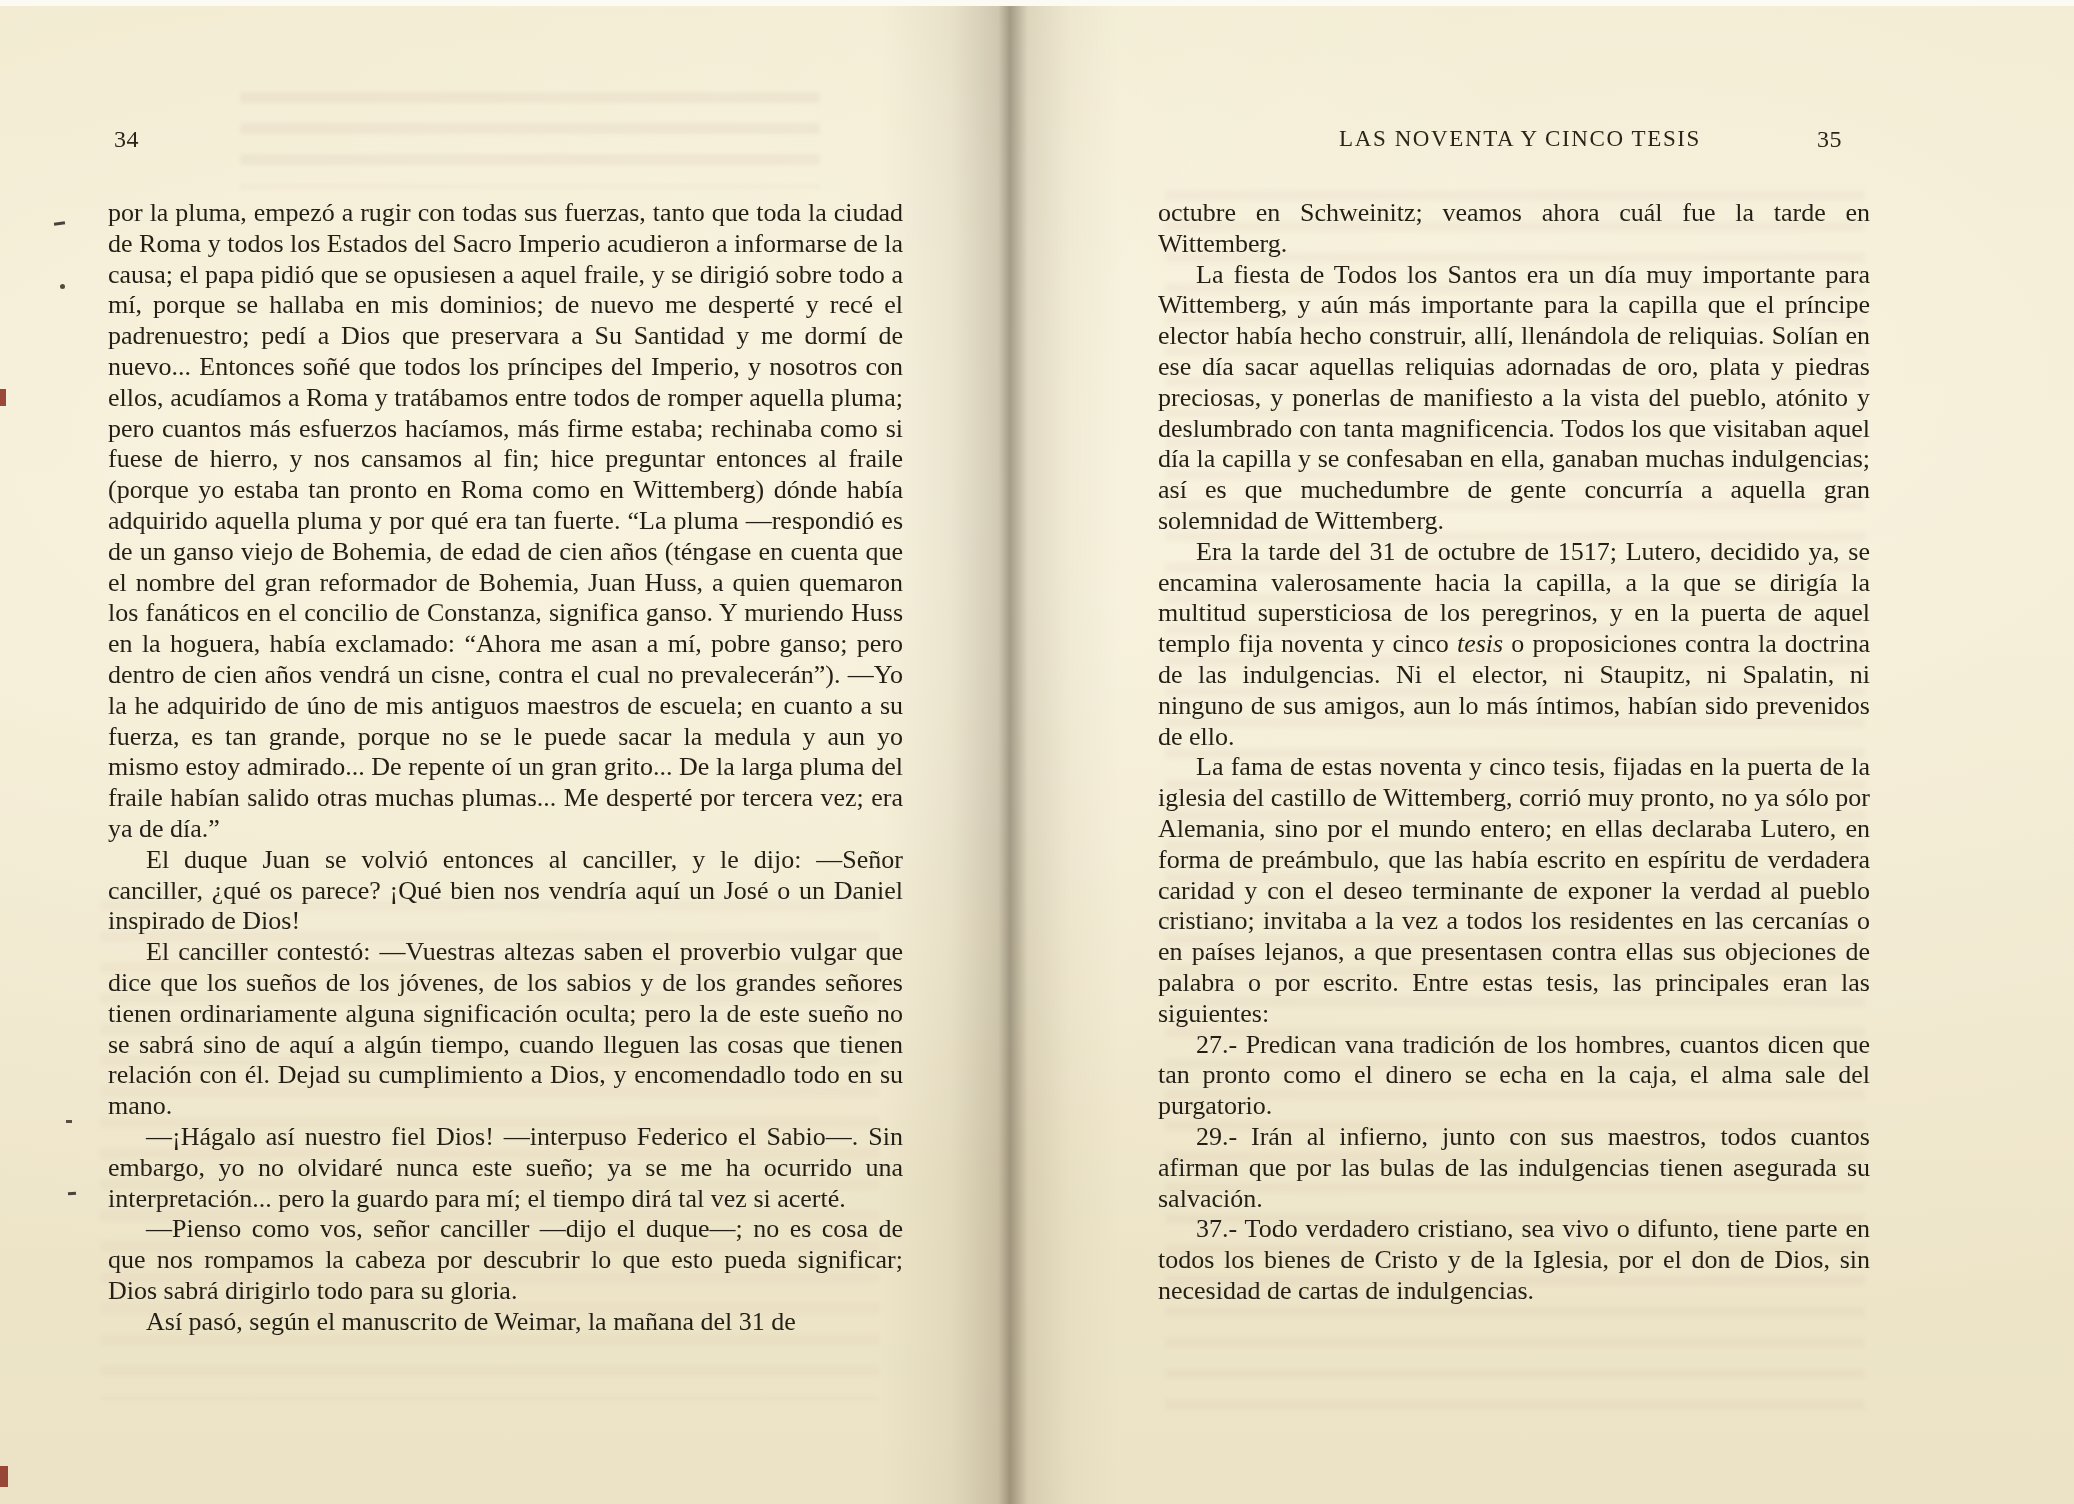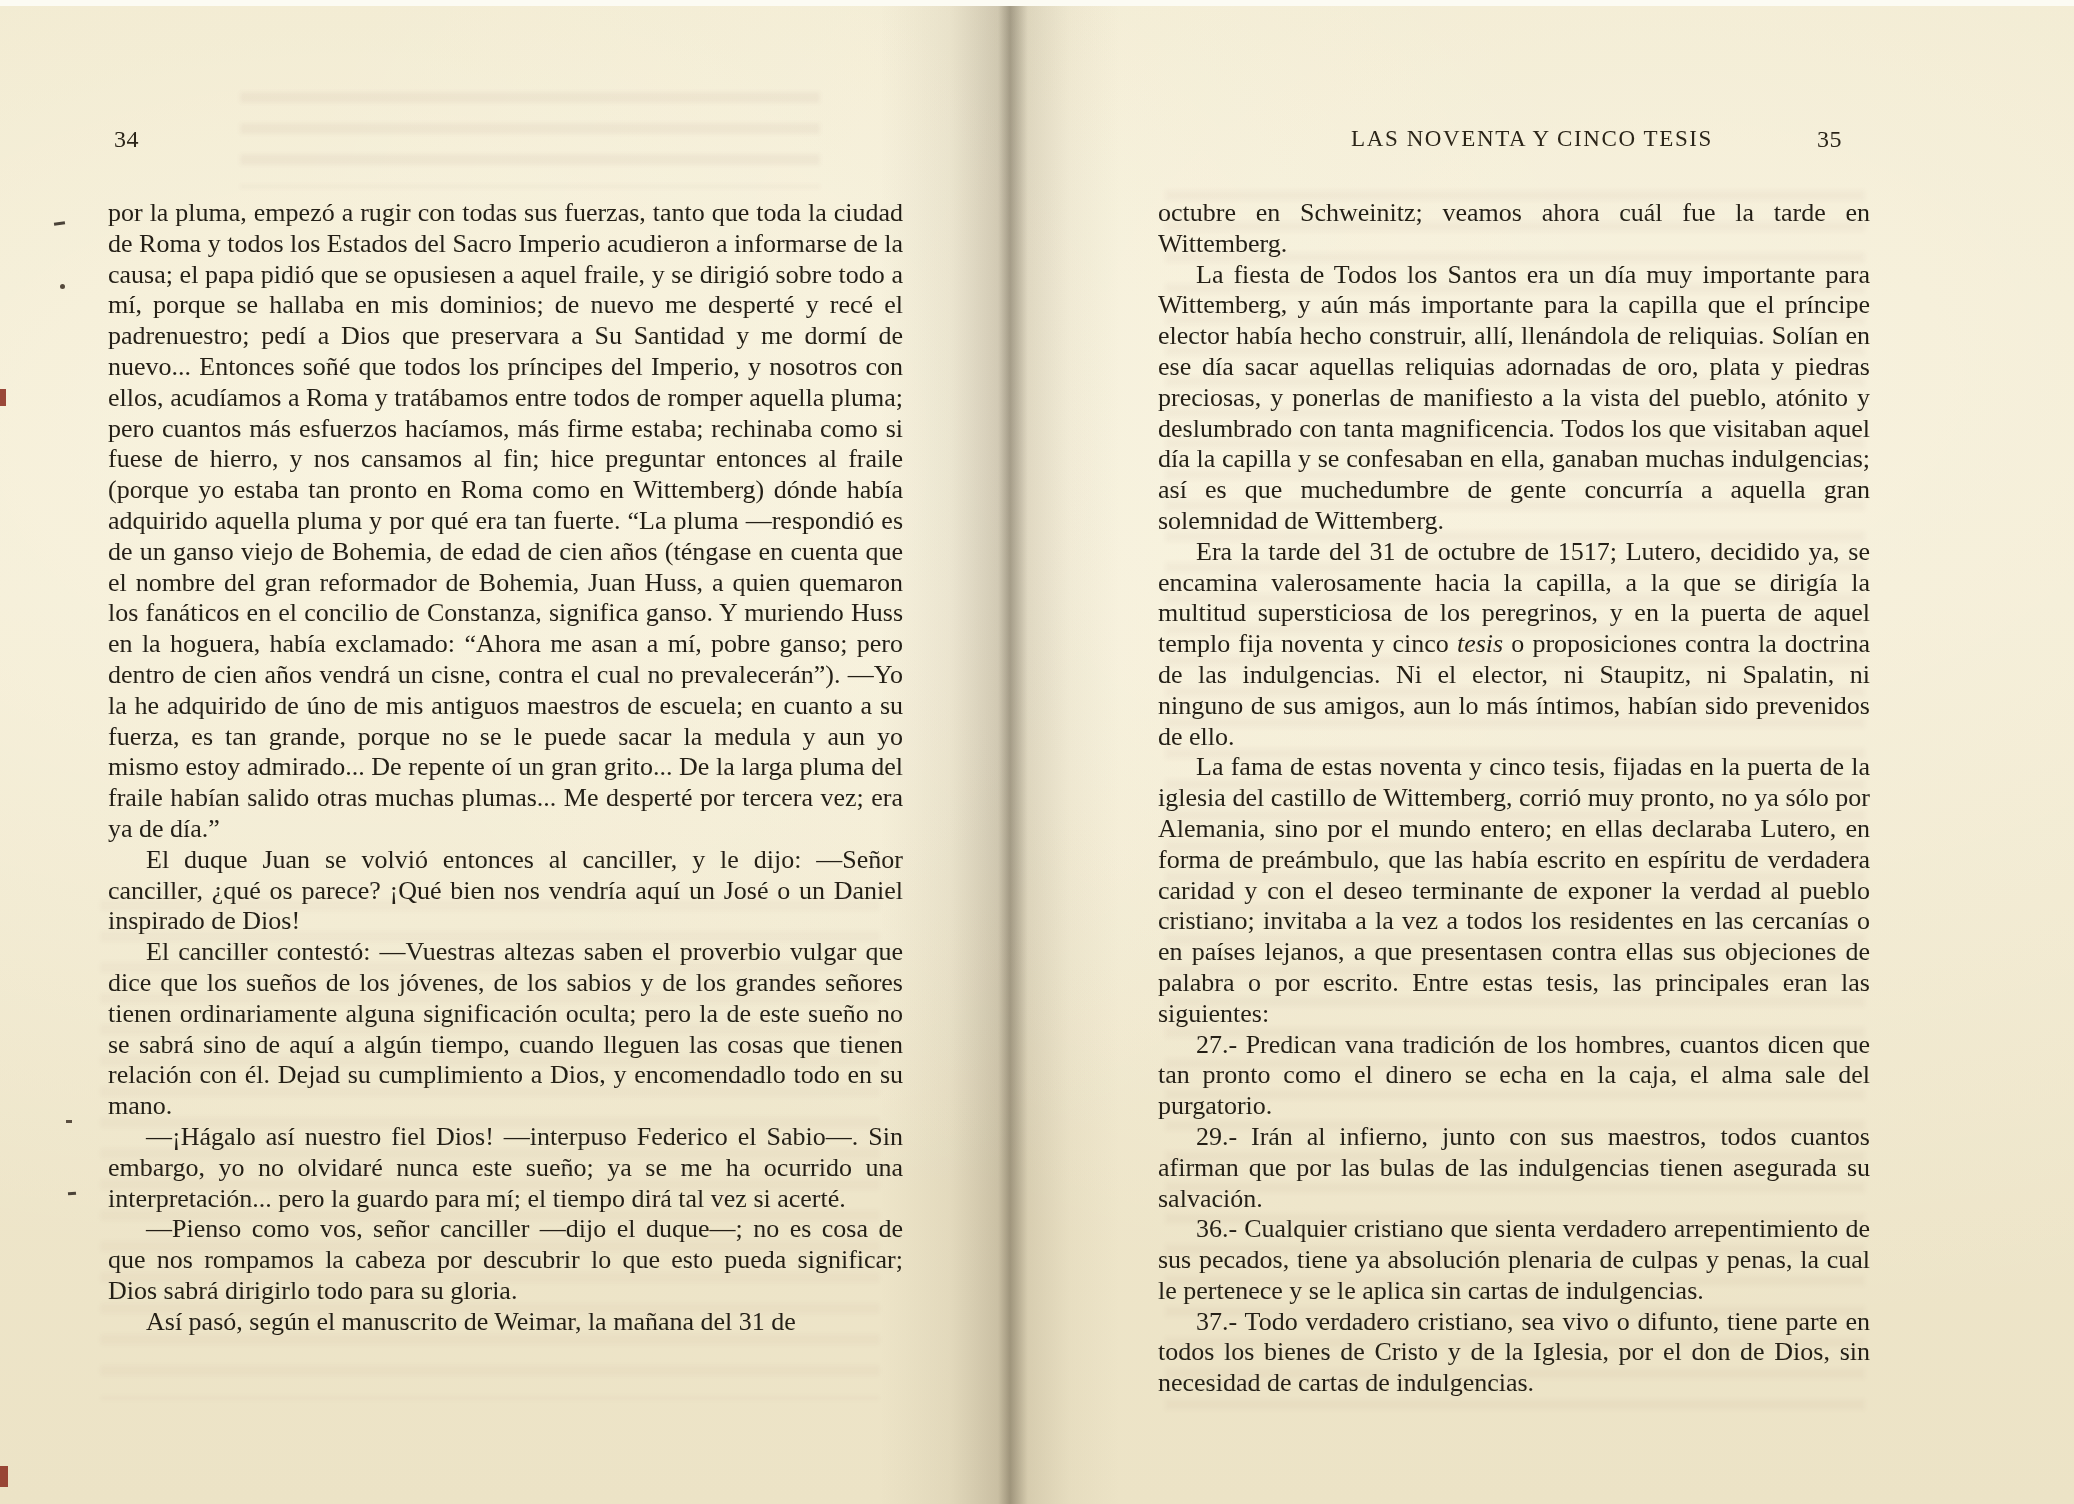--- a/index.html
+++ b/index.html
@@ -35,21 +35,21 @@
     position: absolute; top: 126px;
   }
   .page-left { left: 108px;  width: 795px; }
   .page-right{ left: 1158px; width: 712px; }
   .running-head {
     position: relative; height: 34px; margin-bottom: 38px;
     font-size: 23px; letter-spacing: 1.6px; color: #2b2519;
   }
   .head-title { text-align: center; position: relative; }
   .page-left .head-title { left: -72px; }
-  .page-right .head-title { left: 18px; }
+  .page-right .head-title { left: 6px; }
   .pagenum { position: absolute; top: 0; font-size: 24px; letter-spacing: 0.5px; }
   .pagenum-left  { left: 6px; }
   .pagenum-right { right: 28px; }
   .text-block {
     font-size: 26px; line-height: 30.8px;
     text-align: justify;
     hyphens: none;
   }
   .para { margin: 0; }
   .para.indent { text-indent: 38px; }
@@ -112,16 +112,15 @@
   </div>
   <div class="text-block">
     <p class="para">octubre en Schweinitz; veamos ahora cuál fue la tarde en Wittemberg.</p>
     <p class="para indent">La fiesta de Todos los Santos era un día muy importante para Wittemberg, y aún más importante para la capilla que el príncipe elector había hecho construir, allí, llenándola de reliquias. Solían en ese día sacar aquellas reliquias adornadas de oro, plata y piedras preciosas, y ponerlas de manifiesto a la vista del pueblo, atónito y deslumbrado con tanta magnificencia. Todos los que visitaban aquel día la capilla y se confesaban en ella, ganaban muchas indulgencias; así es que muchedumbre de gente concurría a aquella gran solemnidad de Wittemberg.</p>
     <p class="para indent">
       <span>Era la tarde del 31 de octubre de 1517; Lutero, decidido ya, se encamina valerosamente hacia la capilla, a la que se dirigía la multitud supersticiosa de los peregrinos, y en la puerta de aquel templo fija noventa y cinco </span><i class="term">tesis</i><span> o proposiciones contra la doctrina de las indulgencias. Ni el elector, ni Staupitz, ni Spalatin, ni ninguno de sus amigos, aun lo más íntimos, habían sido prevenidos de ello.</span>
     </p>
     <p class="para indent">La fama de estas noventa y cinco tesis, fijadas en la puerta de la iglesia del castillo de Wittemberg, corrió muy pronto, no ya sólo por Alemania, sino por el mundo entero; en ellas declaraba Lutero, en forma de preámbulo, que las había escrito en espíritu de verdadera caridad y con el deseo terminante de exponer la verdad al pueblo cristiano; invitaba a la vez a todos los residentes en las cercanías o en países lejanos, a que presentasen contra ellas sus objeciones de palabra o por escrito. Entre estas tesis, las principales eran las siguientes:</p>
     <p class="para indent">27.- Predican vana tradición de los hombres, cuantos dicen que tan pronto como el dinero se echa en la caja, el alma sale del purgatorio.</p>
     <p class="para indent">29.- Irán al infierno, junto con sus maestros, todos cuantos afirman que por las bulas de las indulgencias tienen asegurada su salvación.</p>
-    <p class="para indent">36.- Cualquier cristiano que sienta verdadero arrepentimiento de sus pecados, tiene ya absolución plenaria de culpas y penas, la cual le pertenece y se le aplica sin cartas de indulgencias.</p>
     <p class="para indent">37.- Todo verdadero cristiano, sea vivo o difunto, tiene parte en todos los bienes de Cristo y de la Iglesia, por el don de Dios, sin necesidad de cartas de indulgencias.</p>
   </div>
 </div>
 
 </body></html>

